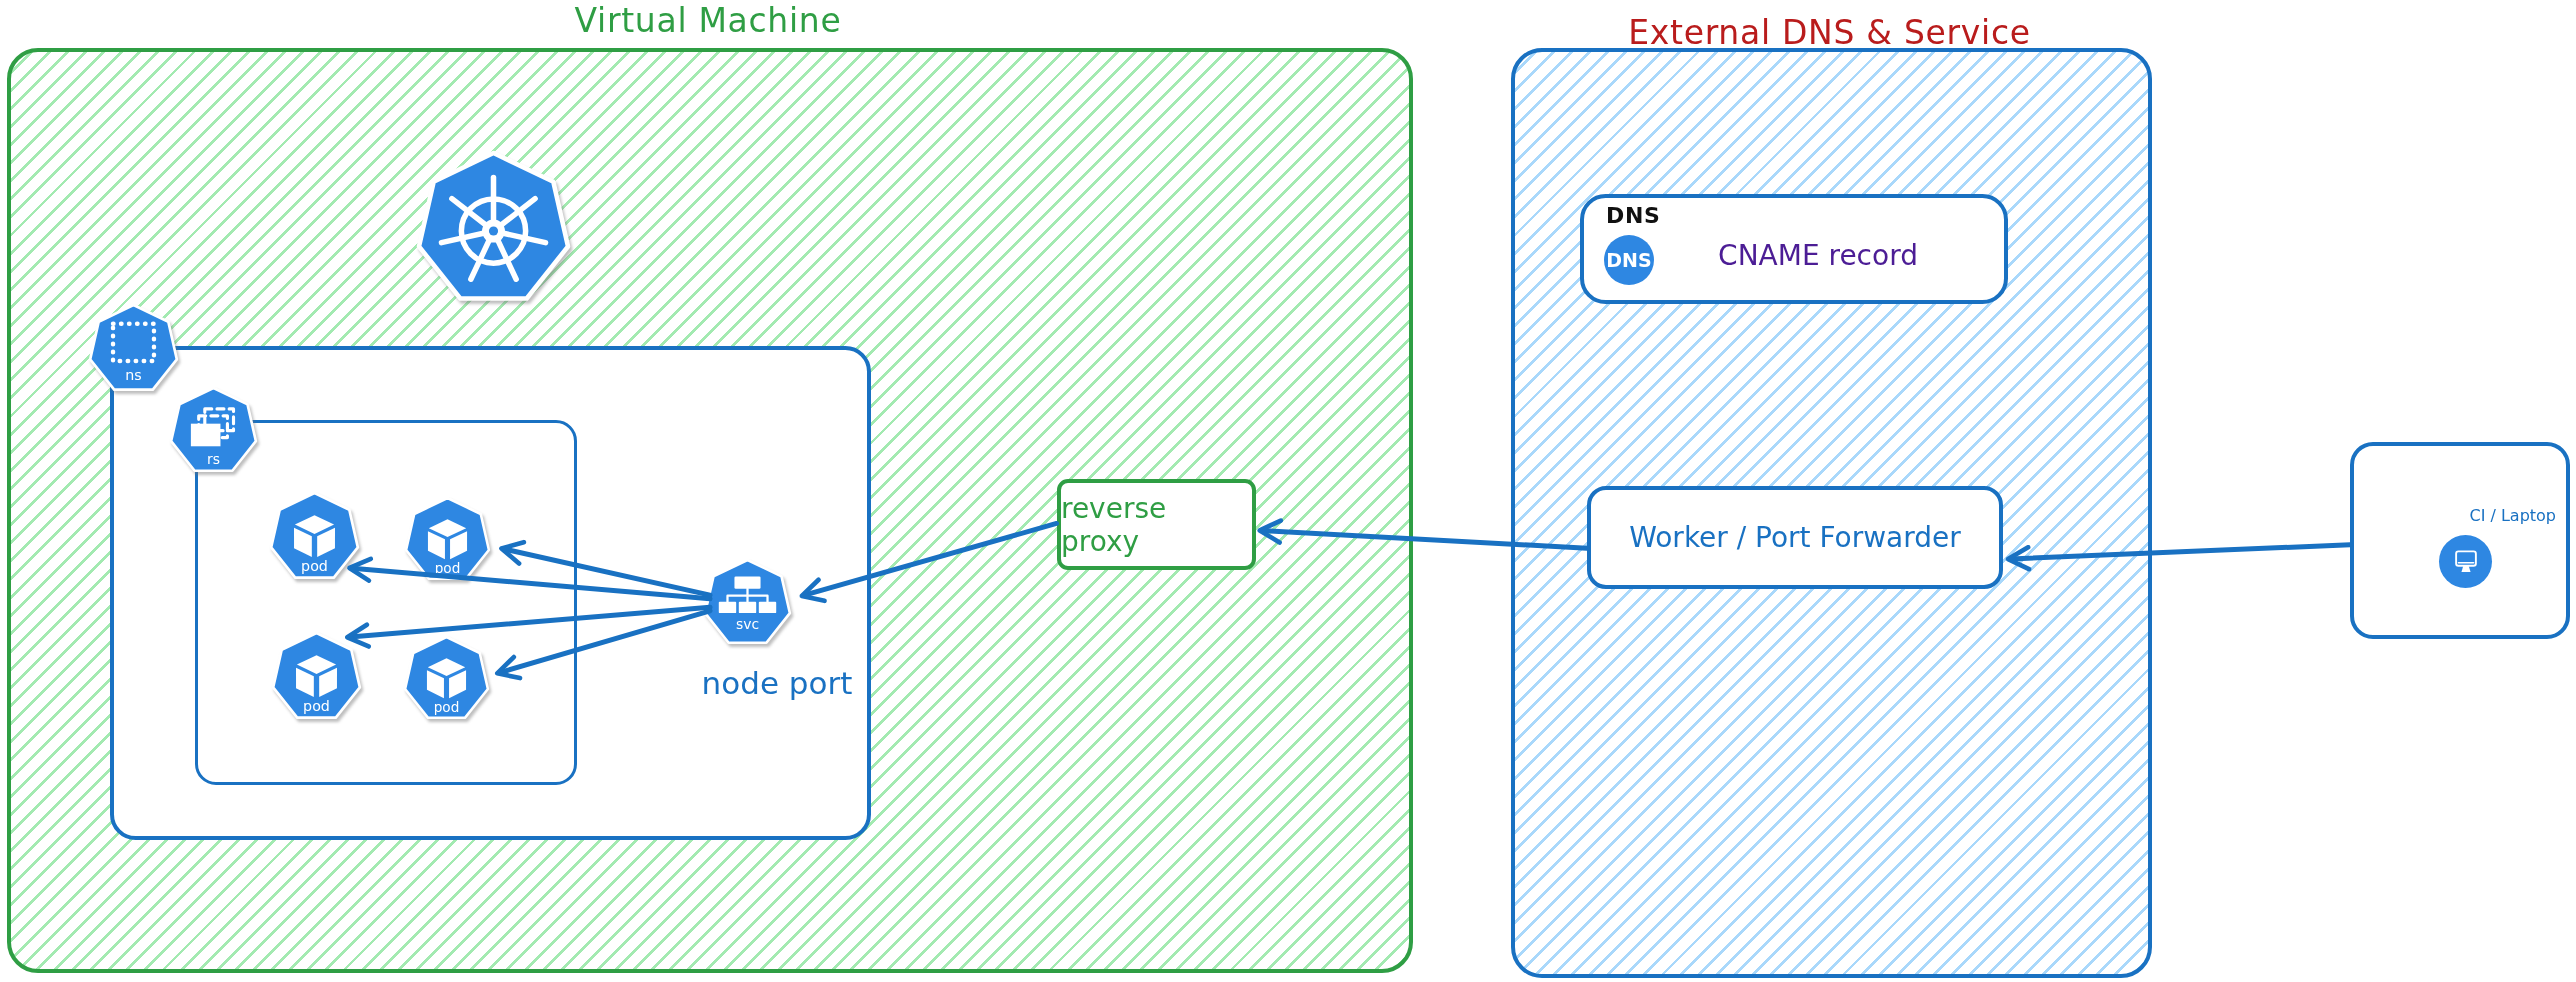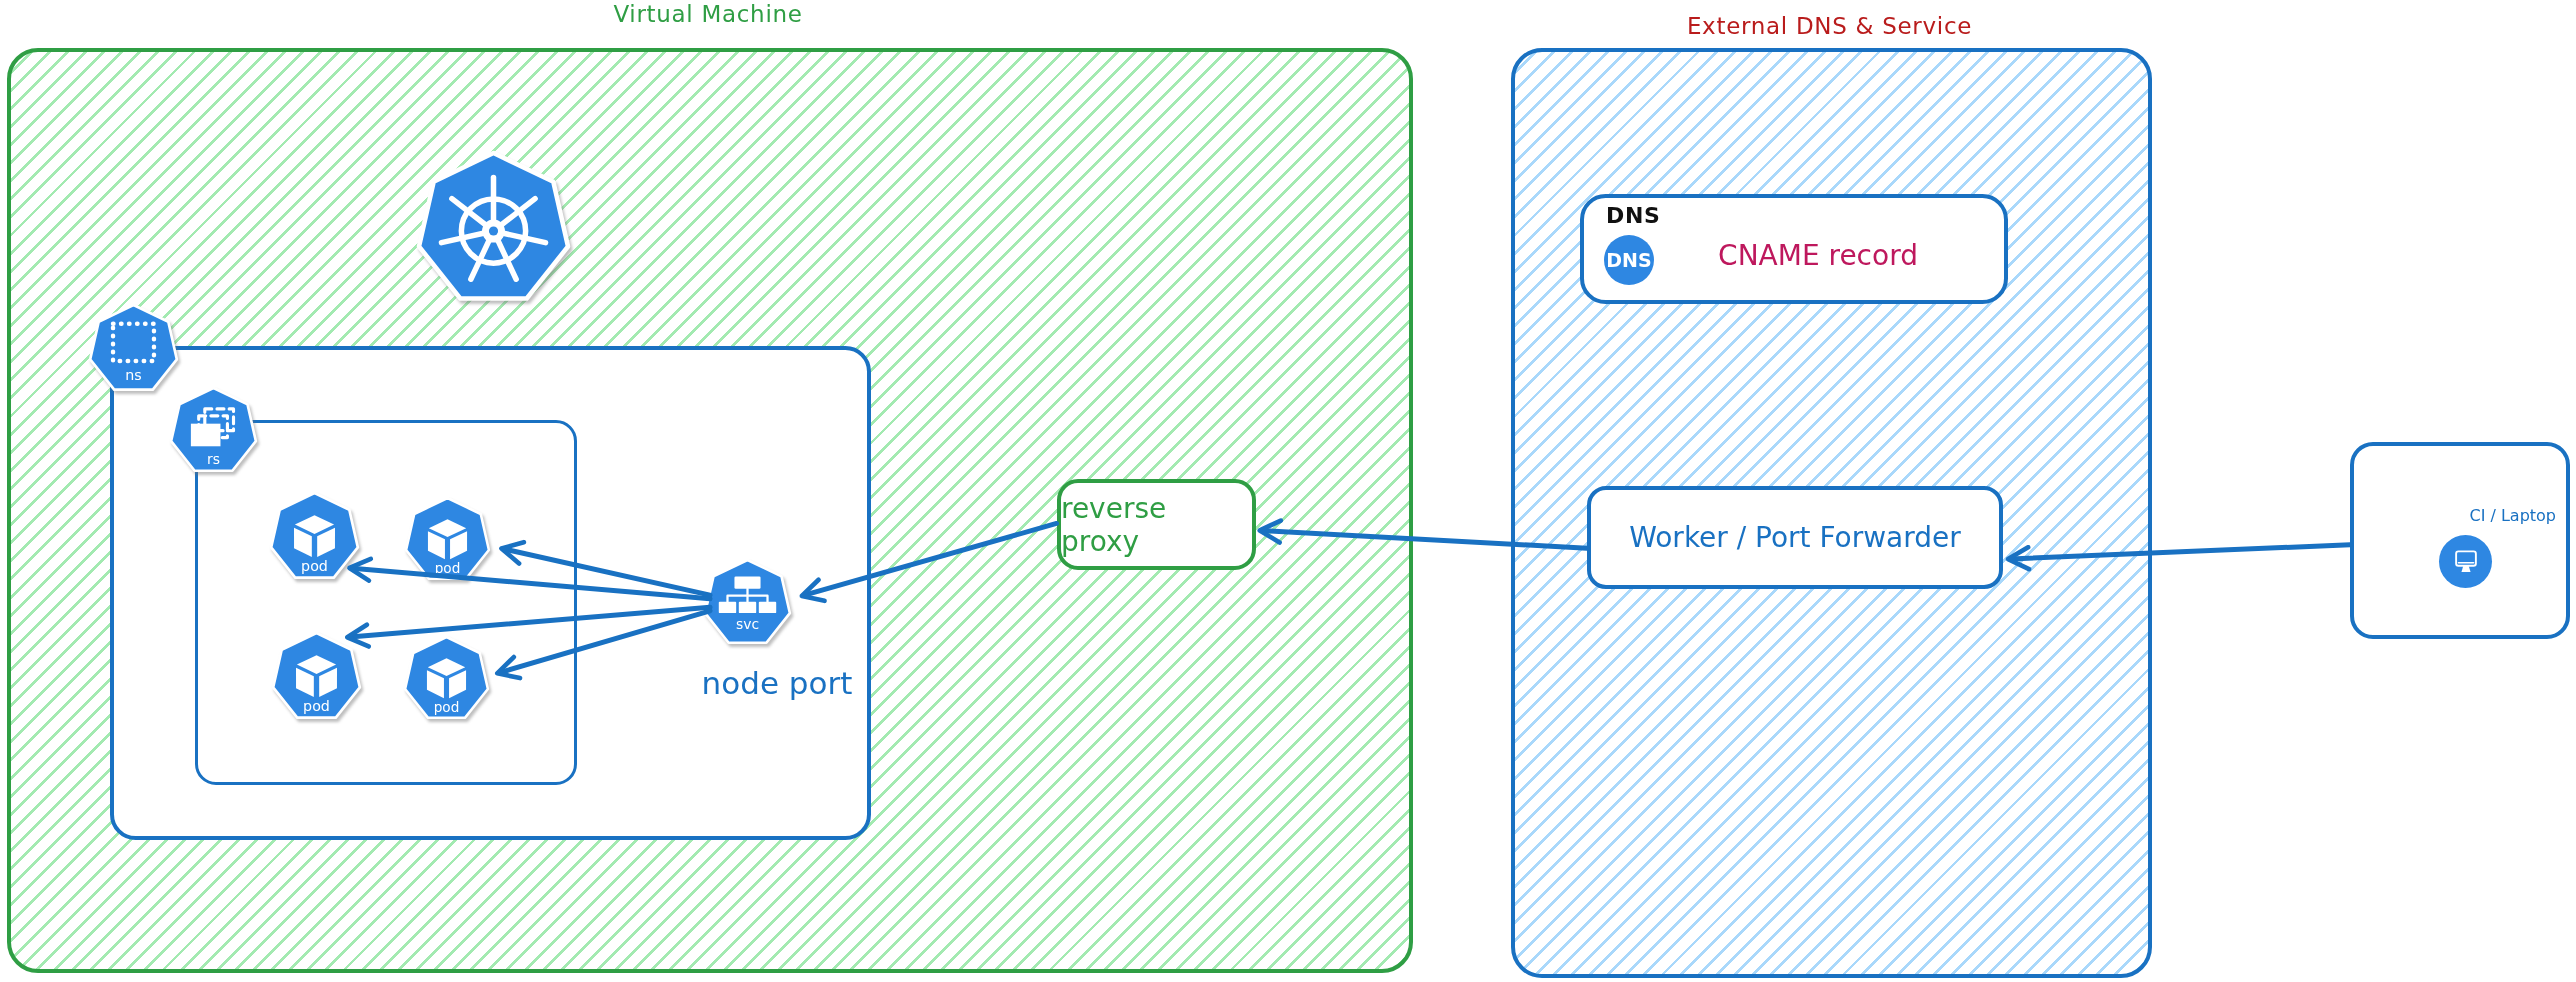--- a/index.html
+++ b/index.html
@@ -16,37 +16,37 @@
     left:7px;top:48px;width:1398px;height:917px;
     border:4.3px solid #2f9e44;border-radius:31px;
     background:repeating-linear-gradient(135deg,#a3eab1 0px,#a3eab1 2.8px,transparent 2.8px,transparent 12.8px);
   }
   .ext-box{
     left:1511px;top:48px;width:633px;height:922px;
     border:4.3px solid #1971c2;border-radius:31px;
     background:repeating-linear-gradient(135deg,#a9d8fb 0px,#a9d8fb 2.8px,transparent 2.8px,transparent 12.8px);
   }
   .region-title{
-    font-size:23px;letter-spacing:0.7px;font-weight:500;
+    font-size:33px;letter-spacing:0.7px;font-weight:500;
     text-align:center;white-space:nowrap;
   }
   .vm-title{left:7px;top:1.4px;width:1402px;color:#2f9e44;}
   .ext-title{left:1511px;top:13px;width:637px;color:#b91c1c;}
   
   .ns-box{
     left:110px;top:346px;width:753px;height:486px;
     background:#ffffff;border:4.3px solid #1971c2;border-radius:25.6px;
   }
   .rs-box{
     left:195px;top:420px;width:376px;height:359px;
     background:#ffffff;border:3.6px solid #1971c2;border-radius:21px;
   }
   .rp-box{
     left:1057px;top:479px;width:191px;height:83px;
-    background:#ffffff;border:4.3px solid #2f9e44;border-radius:21px;
+    background:#ffffff;border:4.3px solid #2f9e44;border-radius:11px;
     display:flex;align-items:center;justify-content:center;
     color:#2f9e44;font-size:28px;
   }
   .dns-box{
     left:1580px;top:194px;width:420px;height:102px;
     background:#ffffff;border:4.3px solid #1971c2;border-radius:25.6px;
   }
   .worker-box{
     left:1587px;top:486px;width:408px;height:95px;
     background:#ffffff;border:4.3px solid #1971c2;border-radius:19px;
@@ -60,21 +60,21 @@
   .ci-label{
     left:2364px;top:506px;width:192px;text-align:right;
     color:#1971c2;font-size:16px;white-space:nowrap;
   }
   .dns-small-label{left:1606px;top:203px;color:#111111;font-size:22px;font-weight:600;letter-spacing:0.7px;}
   .dns-circle{
     left:1604px;top:235px;width:50px;height:50px;border-radius:50%;
     background:#2e87e2;display:flex;align-items:center;justify-content:center;
     color:#ffffff;font-size:19px;font-weight:700;
   }
-  .cname-label{left:1676px;top:239px;width:284px;text-align:center;color:#be185d;font-size:28px;white-space:nowrap;}
+  .cname-label{left:1676px;top:239px;width:284px;text-align:center;color:#4c1d95;font-size:28px;white-space:nowrap;}
   .node-port-label{left:688px;top:665px;width:178px;text-align:center;color:#1971c2;font-size:31px;white-space:nowrap;}
   .monitor-circle{
     left:2439px;top:535px;width:53px;height:53px;border-radius:50%;
     background:#2e87e2;display:flex;align-items:center;justify-content:center;
   }
   
   .hept{position:absolute;overflow:visible;filter:drop-shadow(2.8px 3.6px 1.4px rgba(110,110,110,0.45));}
   .hept-body{fill:#2e87e2;stroke:#ffffff;stroke-width:3;stroke-linejoin:round;}
   .glyph{fill:#ffffff;}
   .glyph-stroke{fill:none;stroke:#ffffff;stroke-linecap:round;stroke-linejoin:round;}

